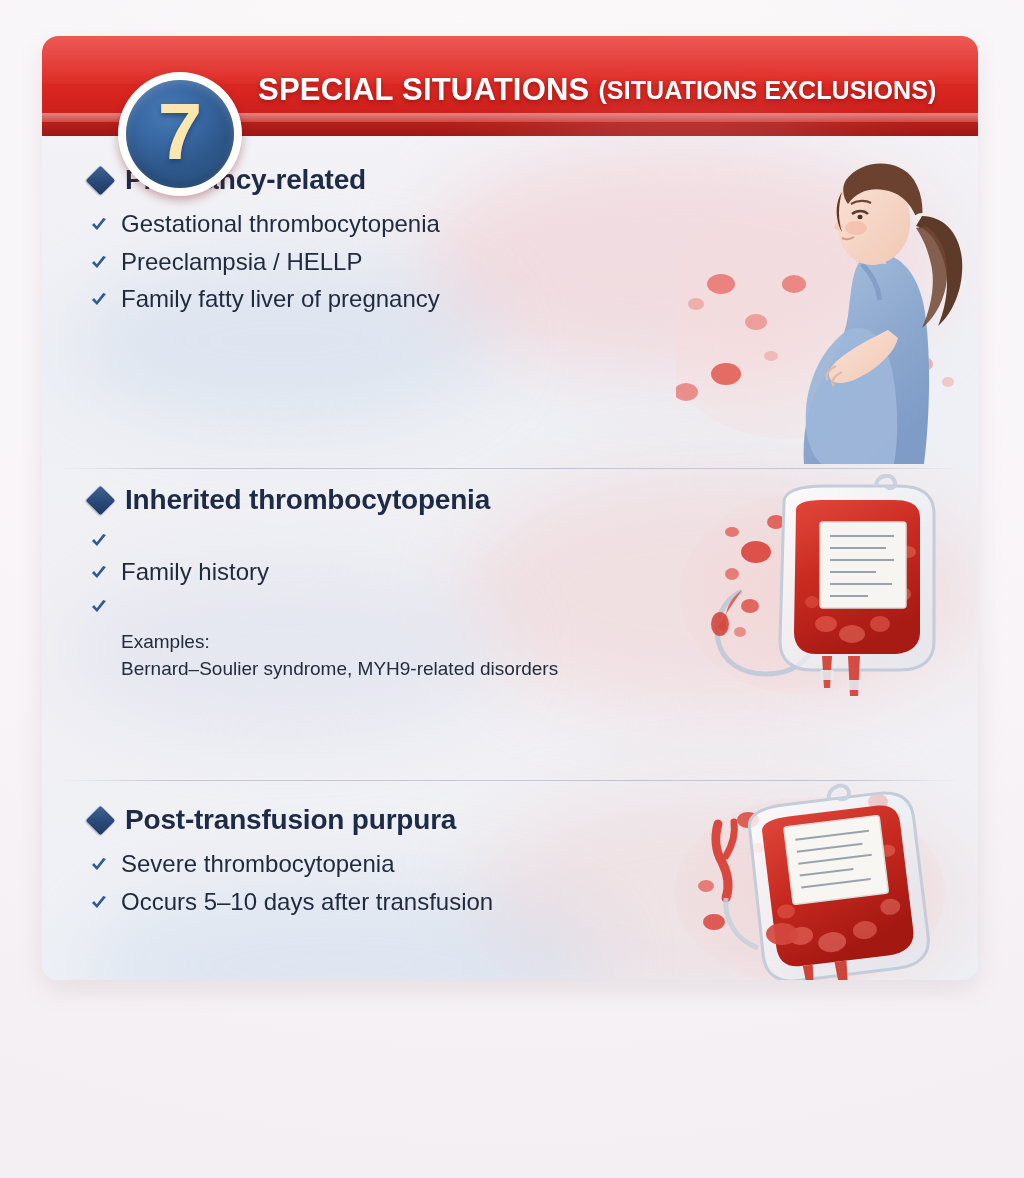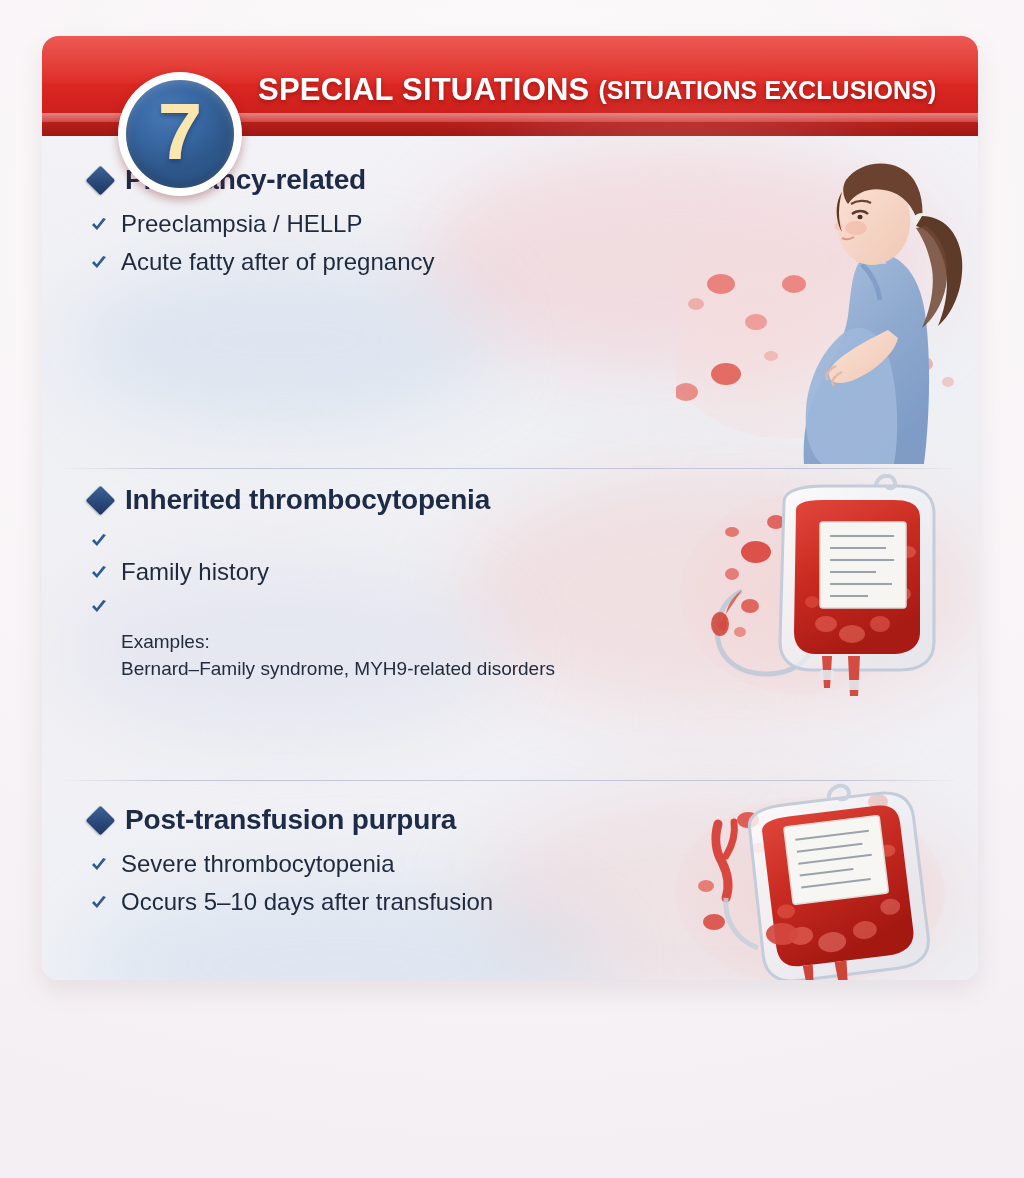--- a/index.html
+++ b/index.html
@@ -361,29 +361,37 @@
             <span class="diamond"></span>
             <span class="heading-text">Pregnancy-related</span>
           </div>
           <div class="bullets">
             <div class="bullet">
               <span class="check">
                 <svg viewBox="0 0 18 18" width="18" height="18">
                     <path d="M2 9 L7 14 L16 3 L13.2 2 L6.8 10.2 L4 7 Z" fill="#2f5b92"></path>
                   </svg>
               </span>
+              <span class="bullet-text">Gestational thrombocytopenia</span>
+            </div>
+            <div class="bullet">
+              <span class="check">
+                <svg viewBox="0 0 18 18" width="18" height="18">
+                    <path d="M2 9 L7 14 L16 3 L13.2 2 L6.8 10.2 L4 7 Z" fill="#2f5b92"></path>
+                  </svg>
+              </span>
               <span class="bullet-text">Preeclampsia / HELLP</span>
             </div>
             <div class="bullet">
               <span class="check">
                 <svg viewBox="0 0 18 18" width="18" height="18">
                     <path d="M2 9 L7 14 L16 3 L13.2 2 L6.8 10.2 L4 7 Z" fill="#2f5b92"></path>
                   </svg>
               </span>
-              <span class="bullet-text">Acute fatty after of pregnancy</span>
+              <span class="bullet-text">Family fatty liver of pregnancy</span>
             </div>
           </div>
         </div>
       </div>
 
       <div class="section sec2">
         <div class="divider" style="top:0;"></div>
 
         <div class="art art-bag1">
           <svg viewBox="0 0 290 262" width="290" height="262">
@@ -473,21 +481,21 @@
             <div class="bullet">
               <span class="check">
                 <svg viewBox="0 0 18 18" width="18" height="18">
                     <path d="M2 9 L7 14 L16 3 L13.2 2 L6.8 10.2 L4 7 Z" fill="#2f5b92"></path>
                   </svg>
               </span>
             </div>
           </div>
           <div class="examples">
             <div>Examples:</div>
-            <div>Bernard–Family syndrome, MYH9-related disorders</div>
+            <div>Bernard–Soulier syndrome, MYH9-related disorders</div>
           </div>
         </div>
       </div>
 
       <div class="section sec3">
         <div class="divider" style="top:0;"></div>
 
         <div class="art art-bag2">
           <svg viewBox="0 0 290 220" width="290" height="220">
             <defs>

